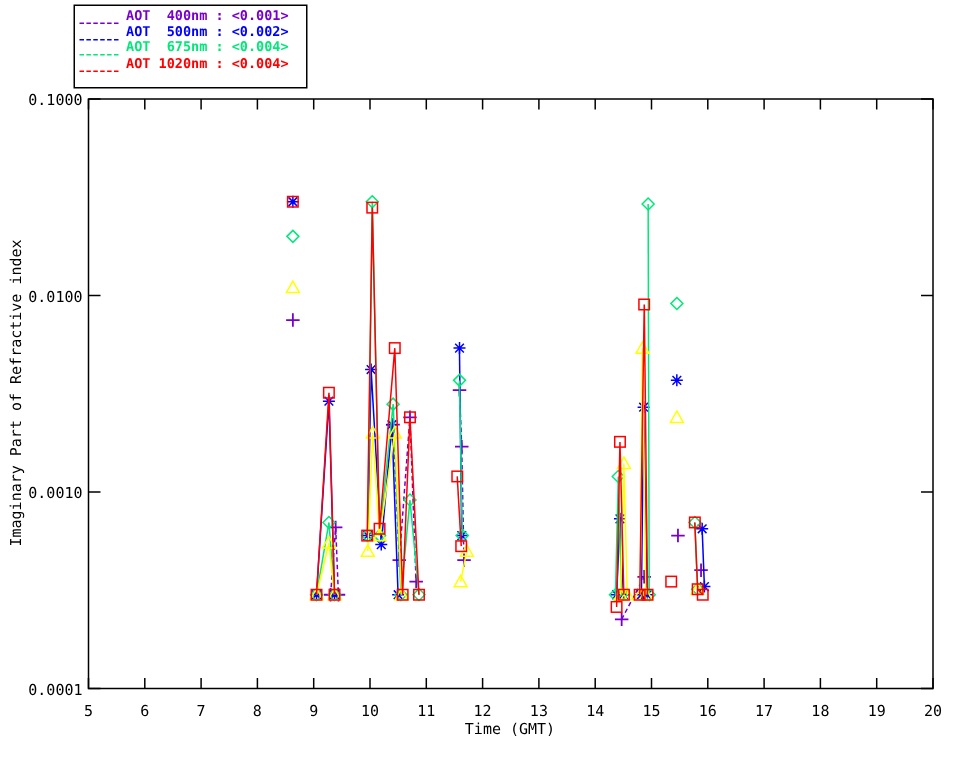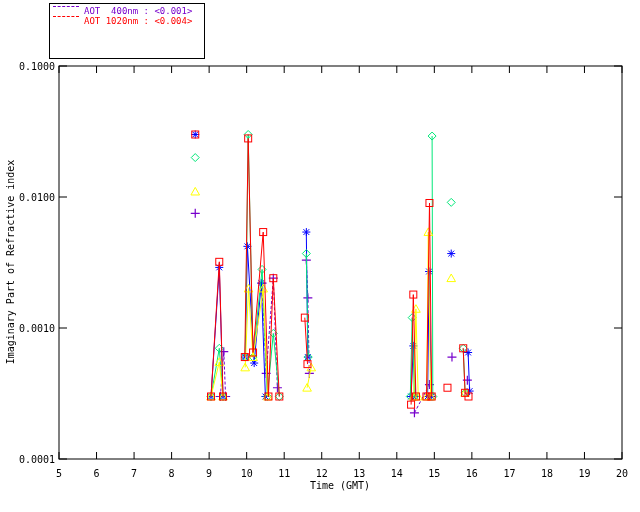--- a/index.html
+++ b/index.html
@@ -1,34 +1,42 @@
 <!DOCTYPE html>
 <html><head>
 <meta charset="utf-8">
 <style>
   html,body{margin:0;padding:0;background:#ffffff;}
   #page{position:relative;width:640px;height:512px;background:#ffffff;overflow:hidden;
         font-family:"DejaVu Sans Mono",monospace;}
   #header{position:absolute;left:215px;top:6px;font-size:10px;color:#000;line-height:19px;white-space:pre;}
   #legend{position:absolute;left:49px;top:3px;width:156px;height:56px;border:1px solid #000;
           background:#fff;box-sizing:border-box;padding-top:2px;}
-  .legend-row{display:flex;align-items:flex-start;height:10.4px;padding-left:3px;}
+  .legend-row{display:flex;align-items:flex-end;height:10.4px;padding-left:3px;font-weight:bold;}
   .legend-dash{width:26px;border-top:1px dashed;margin-right:5px;flex:none;}
   .legend-label{font-size:9px;white-space:pre;letter-spacing:0px;}
   svg text{font-family:"DejaVu Sans Mono",monospace;font-size:10px;fill:#000;}
 </style>
 </head>
 <body>
 
 <div id="page">
 
   <div id="legend">
       <div class="legend-row">
         <span class="legend-dash" style="border-top-color: rgb(119, 0, 204);"></span>
         <span class="legend-label" style="color: rgb(119, 0, 204);">AOT  400nm : &lt;0.001&gt;</span>
+      </div>
+      <div class="legend-row">
+        <span class="legend-dash" style="border-top-color: rgb(0, 0, 255);"></span>
+        <span class="legend-label" style="color: rgb(0, 0, 255);">AOT  500nm : &lt;0.002&gt;</span>
+      </div>
+      <div class="legend-row">
+        <span class="legend-dash" style="border-top-color: rgb(0, 232, 120);"></span>
+        <span class="legend-label" style="color: rgb(0, 232, 120);">AOT  675nm : &lt;0.004&gt;</span>
       </div>
       <div class="legend-row">
         <span class="legend-dash" style="border-top-color: rgb(255, 0, 0);"></span>
         <span class="legend-label" style="color: rgb(255, 0, 0);">AOT 1020nm : &lt;0.004&gt;</span>
       </div>
     </div>
 
   <div id="header">
   </div>
 

